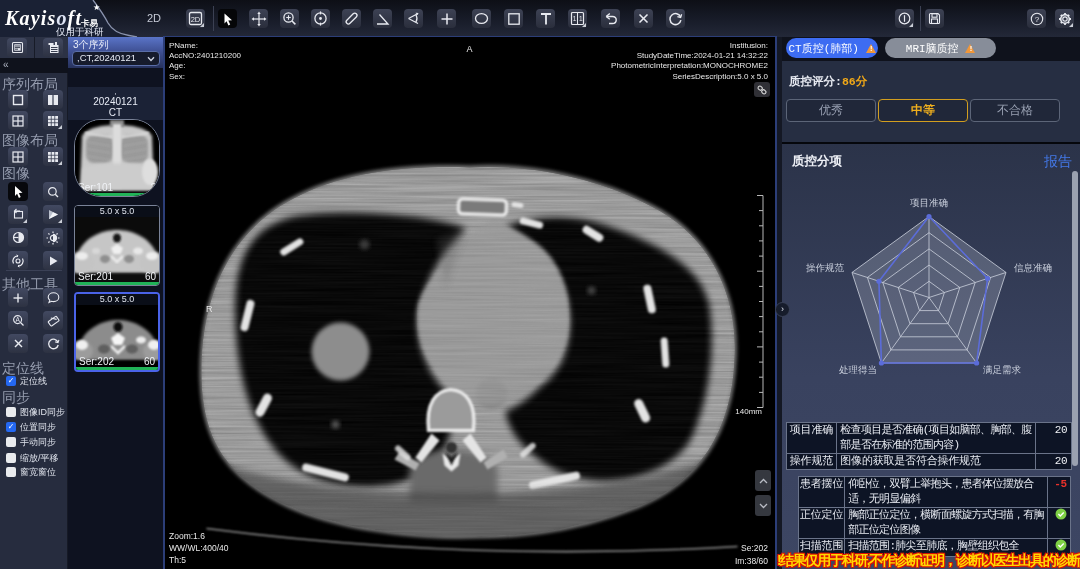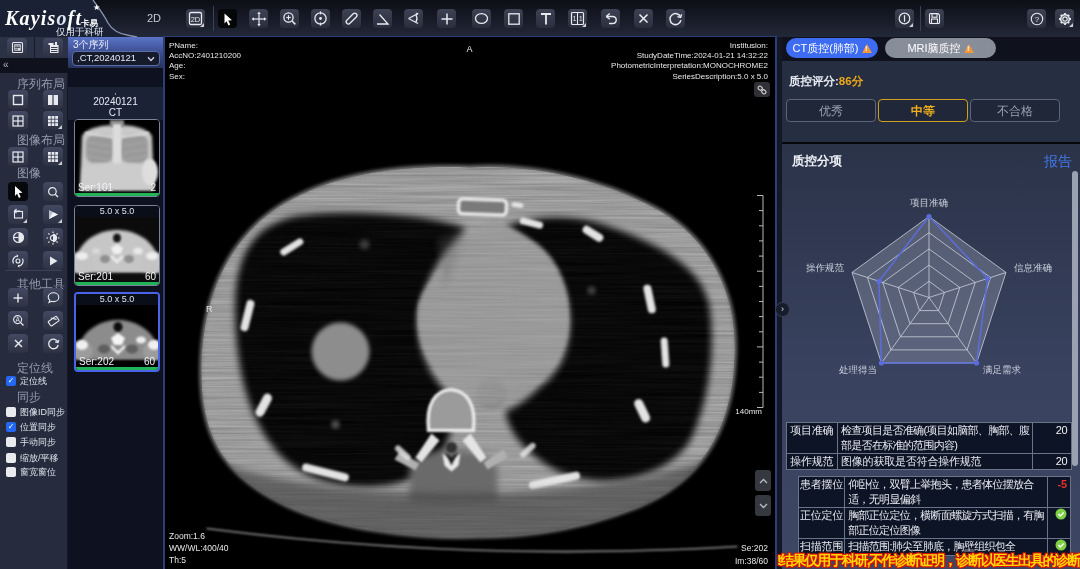--- a/index.html
+++ b/index.html
@@ -16,21 +16,21 @@
     display:flex; align-items:center; justify-content:center; }
   .tbtn.sel { background:#050608; }
   .corner { position:absolute; right:1px; bottom:1px; width:0; height:0;
     border-left:4px solid transparent; border-bottom:4px solid #c9cdd6; }
   .tsep { position:absolute; top:6px; width:1px; height:25px; background:#3c4153; }
 
   
   #leftbar { position:absolute; left:0; top:37px; width:68px; height:532px; background:#262c3e; border-right:1px solid #161a26;}
   #lefttabs { position:absolute; left:0; top:0; width:68px; height:21px; background:#2c3245;}
   .collapse { position:absolute; left:0; top:21px; width:68px; height:15px; background:#0f121c; color:#aeb4c2; font-size:10px; line-height:14px; padding-left:3px;}
-  .seclabel { position:absolute; left:17px; color:#959cae; font-size:12px; }
+  .seclabel { position:absolute; left:2px; color:#959cae; font-size:14px; }
   .sbtn { position:absolute; width:20px; height:19px; border-radius:4px;
     background:linear-gradient(180deg,#424961 0%,#2d3242 100%);
     display:flex; align-items:center; justify-content:center; }
   .sbtn.sel { background:#07080c; }
   .chkrow { position:absolute; left:6px; height:12px; display:flex; align-items:center; }
   .chk { width:10px; height:10px; border-radius:2px; background:#e9ebee; margin-right:4px; }
   .chk.on { background:#2468f2; color:#fff; font-size:8px; line-height:10px; text-align:center; }
   .chklbl { color:#dfe3ec; font-size:9px; }
 
   
@@ -49,21 +49,21 @@
   .tnum { position:absolute; right:3px; bottom:3px; color:#f0f2f6; font-size:10px; }
   .tbar { position:absolute; left:0; bottom:0; width:100%; height:3px; background:#21b358; }
 
   
   #viewport { position:absolute; left:163px; top:36px; width:614px; height:533px; background:#000;
     border-left:2.5px solid #2c3e78; border-top:1.5px solid #2c3e78; border-right:2.5px solid #2c3e78; }
   .vtext { position:absolute; color:#e9e9e9; font-size:8px; line-height:10.2px; }
   .vbtn { position:absolute; background:#303036; border-radius:3px; display:flex; align-items:center; justify-content:center; }
 
   
-  #rightpanel { position:absolute; left:777px; top:37px; width:303px; height:532px; background:#141824; }
+  #rightpanel { position:absolute; left:777px; top:37px; width:303px; height:532px; background:#141824;font-family:Liberation Mono, monospace; }
   #rcontent { position:absolute; left:5px; top:0; width:298px; height:532px; background:#10131d; }
   #tabsrow { position:absolute; left:0; top:0; width:298px; height:24px; background:#0f121c; }
   .pill { position:absolute; top:1px; height:20px; border-radius:10px; color:#fff; font-size:11px;
      display:flex; align-items:center; justify-content:center; }
   #scorebox { position:absolute; left:0; top:24px; width:298px; height:81px; background:#262e42; }
   .qbtn { position:absolute; top:37.5px; width:90px; height:23px; border:1px solid #5c6578; border-radius:4px;
      color:#99a1b3; font-size:12px; text-align:center; line-height:22px; background:rgba(16,20,32,0.25); }
   .qbtn.mid { border-color:#d29e1f; color:#efaf1e; font-weight:bold; }
   #qcpanel { position:absolute; left:0; top:107px; width:298px; height:425px;
      background:linear-gradient(180deg,#2b3349 0%,#39425f 55%, #3d4663 100%); }
@@ -457,21 +457,21 @@
         <div class="t1">3个序列</div>
       </div>
     <div id="tdrop">,CT,20240121<svg style="position:absolute;right:4px;top:4px;" width="8" height="6" viewBox="0 0 8 6">
           <path d="M1,1.2 L4,4.5 L7,1.2" fill="none" stroke="#cfd4e2" stroke-width="1.3"></path>
         </svg></div>
     <div id="tgroup">
         <div style="font-size:8px;height:9px;">,</div>
         <div style="line-height:11px;">20240121</div>
         <div style="line-height:12px;">CT</div>
       </div>
-    <div class="thumb" style="top:82px;height:78px;">
+    <div class="thumb" style="top:82px;height:78px;border-radius:27px;">
       <svg width="84" height="76" viewBox="0 0 84 76">
         <defs>
           <filter id="tb1" x="-30%" y="-30%" width="160%" height="160%">
               <feGaussianBlur stdDeviation="1.6"></feGaussianBlur>
             </filter>
           <filter id="tb2" x="-30%" y="-30%" width="160%" height="160%">
               <feGaussianBlur stdDeviation="1"></feGaussianBlur>
             </filter>
         </defs>
         <rect width="84" height="76" fill="#000"></rect>

